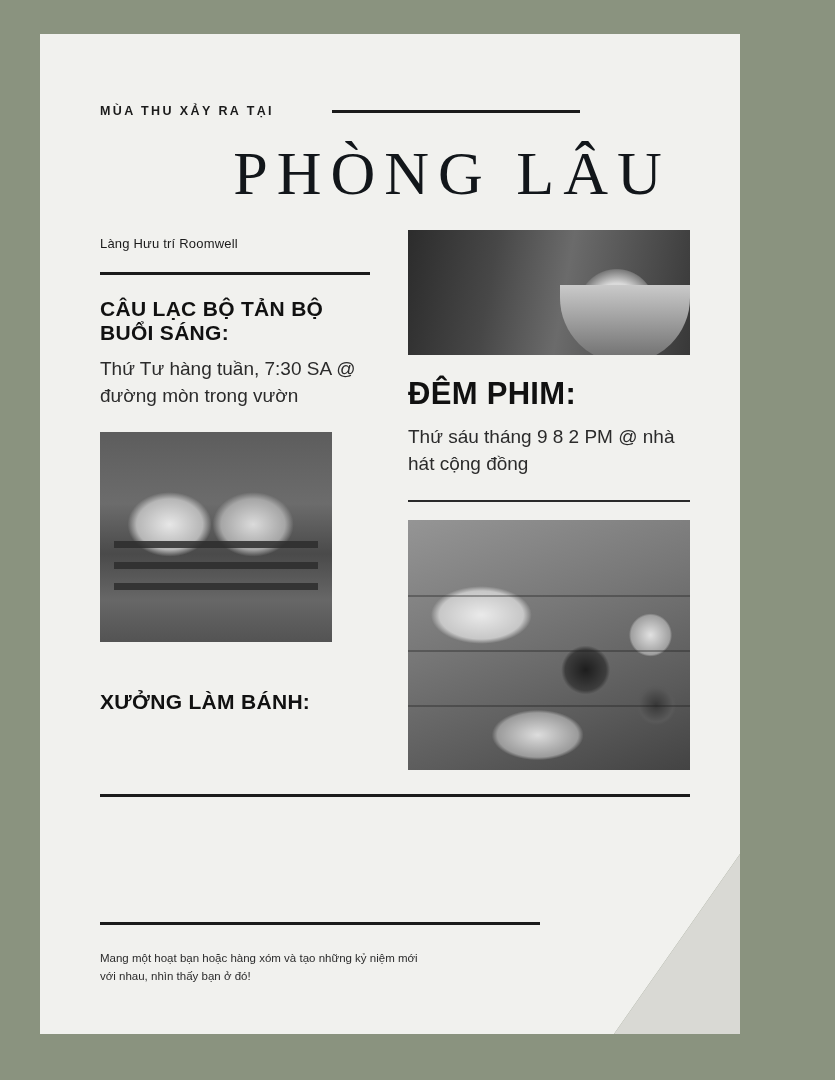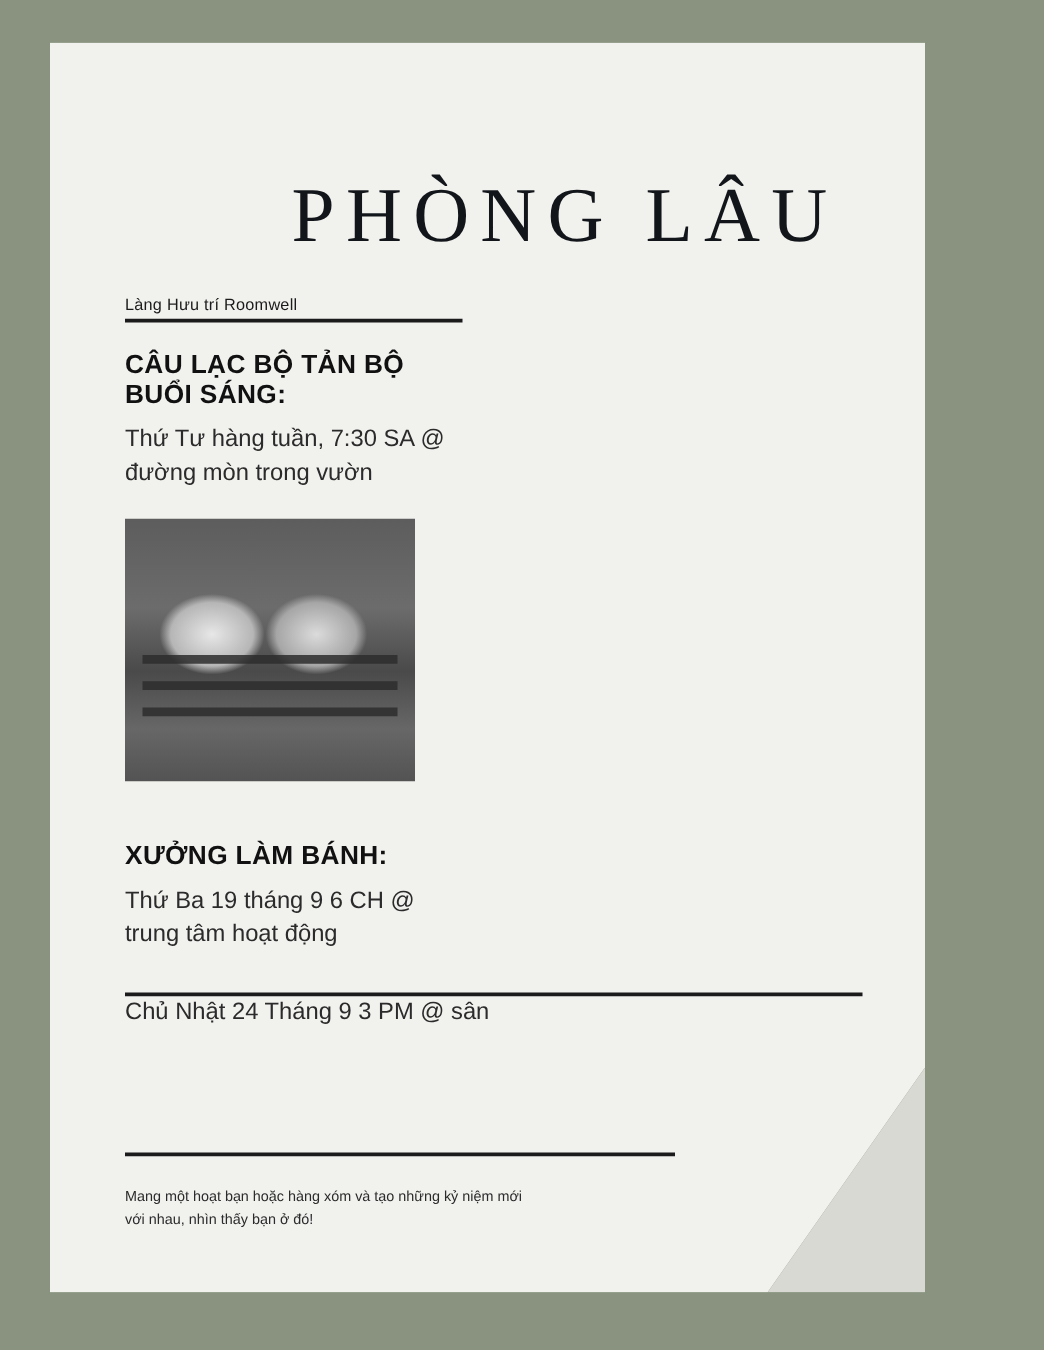--- a/index.html
+++ b/index.html
@@ -96,21 +96,21 @@
     position: absolute;
     left: 368px;
     top: 196px;
     width: 282px;
   }
 
   .subtitle {
     font-size: 13px;
     color: #1b1b1b;
     letter-spacing: .2px;
-    margin-bottom: 4px;
+    margin-bottom: 21px;
   }
   .rule {
     height: 3px;
     background: #1b1b1b;
     width: 100%;
   }
   .rule-thin {
     height: 2px;
     background: #2a2a2a;
     width: 100%;
@@ -222,44 +222,63 @@
 </head>
 <body>
 
 <div class="poster-stage">
 
   <div class="sheet"></div>
   <div class="fold"></div>
 
   <div class="content">
 
+    <div class="kicker-row">
+      <div class="kicker">MÙA THU XẢY RA TẠI</div>
+      <div class="kicker-rule"></div>
+    </div>
 
     <div class="big-title">PHÒNG LÂU</div>
 
     <div class="col-left">
       <div class="subtitle">Làng Hưu trí Roomwell</div>
       <div class="rule"></div>
 
       <div class="evt-title">CÂU LẠC BỘ TẢN BỘ BUỔI SÁNG:</div>
       <p class="evt-text">Thứ Tư hàng tuần, 7:30 SA @ đường mòn trong vườn</p>
 
       <div class="photo photo-bench">
         <div class="bench-slat" style="top:52%"></div>
         <div class="bench-slat" style="top:62%"></div>
         <div class="bench-slat" style="top:72%"></div>
       </div>
 
       <div style="height:26px"></div>
       <div class="evt-title">XƯỞNG LÀM BÁNH:</div>
-      <p class="evt-text">Thứ Ba 19 tháng 9 6 CH @ trung tâm hoạt động</p>
-    </div>
-
+    </div>
+
+    <div class="col-right">
+      <div class="photo photo-popcorn">
+        <div class="popcorn-bowl"></div>
+      </div>
+
+      <div class="evt-title bigger">ĐÊM PHIM:</div>
+      <p class="evt-text">Thứ sáu tháng 9 8 2 PM @ nhà hát cộng đồng</p>
+
+      <div style="height:22px"></div>
+      <div class="rule-thin"></div>
+
+      <div class="photo photo-baking">
+        <div class="wood-line" style="top:30%"></div>
+        <div class="wood-line" style="top:52%"></div>
+        <div class="wood-line" style="top:74%"></div>
+      </div>
+    </div>
 
     <div class="bottom-block">
       <div class="rule"></div>
-      <p class="evt-text">Chủ Nhật 24 Tháng 9 3 PM @ sân</p>
     </div>
 
     <div class="footer-rule"></div>
     <div class="footer-note">Mang một hoạt bạn hoặc hàng xóm và tạo những kỷ niệm mới với nhau, nhìn thấy bạn ở đó!</div>
 
   </div>
 </div>
 
 </body></html>

